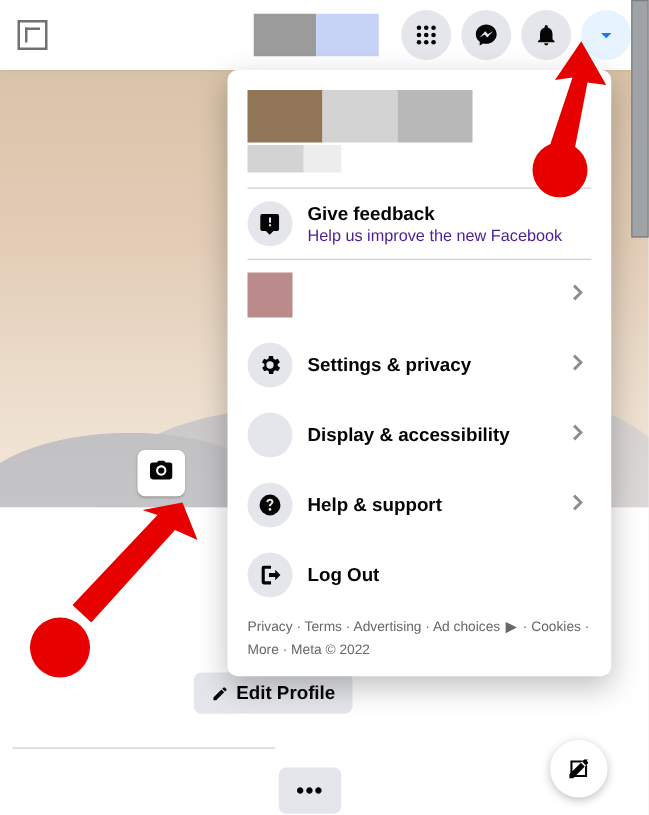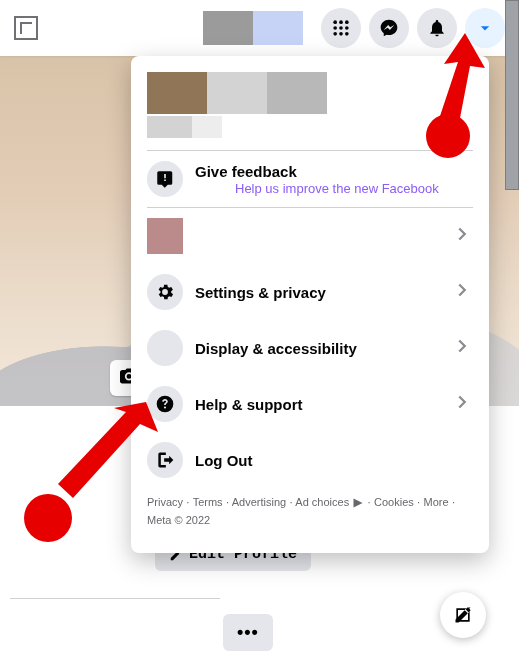--- a/index.html
+++ b/index.html
@@ -98,21 +98,20 @@
     border-radius:6px;
     padding: 8px 14px;
     display:flex;
     align-items:center;
     gap:6px;
     font-weight:600;
     font-size:15px;
     color:#050505;
     z-index:2;
     cursor:pointer;
-    font-family:Liberation Mono, monospace;
   }
   .edit-profile-btn svg { width:14px; height:14px; fill:#050505; }
 
   .divider-line {
     position:absolute;
     top:598px; left:10px; width:210px; height:1px;
     background:#ced0d4; z-index:2;
   }
 
   .more-btn {
@@ -143,26 +142,26 @@
 
   .scrollbar {
     position:absolute; top:0; right:0; width:14px; height:190px;
     background:#9fa2a7; border:1px solid #7b7d80; z-index:20;
   }
 
   
   .dropdown {
     position:absolute;
     top: 56px; right: 30px;
-    width: 358px;
+    width: 307px;
     background:#fff;
     border-radius: 8px;
     box-shadow: 0 8px 24px rgba(0,0,0,0.25);
     z-index: 10;
-    padding: 8px 0 24px;
+    padding: 8px 0 12px;
   }
   .dd-header {
     padding: 8px 16px 12px;
   }
   .dd-header .blocks {
     display:flex; gap:0;
   }
   .dd-header .blocks div { height:42px; }
   .b1{width:60px;background:#917557;}
   .b2{width:60px;background:#d3d3d3;}
@@ -184,21 +183,21 @@
   .dd-icon {
     width:36px; height:36px;
     border-radius:50%;
     background:#e4e6eb;
     display:flex; align-items:center; justify-content:center;
     flex-shrink:0;
   }
   .dd-icon svg { width:20px; height:20px; fill:#050505; }
   .dd-text { flex:1; }
   .dd-title { font-weight:600; font-size:15px; color:#050505; }
-  .dd-sub { font-size:13px; color:#8b5cf6; margin-top:1px;margin-left:40px; }
+  .dd-sub { font-size:13px; color:#4c1d95; margin-top:1px; }
   .dd-chevron { color:#8a8d91; }
   .dd-chevron svg{ width:22px; height:22px; fill:none; stroke:#8a8d91; stroke-width:2.5; }
 
   .dd-item.mini .dd-icon { background:#bb8a8a; border-radius:0; }
 
   .dd-footer {
     padding: 6px 16px 0;
     font-size:11px;
     color:#65676b;
     line-height:1.6;

